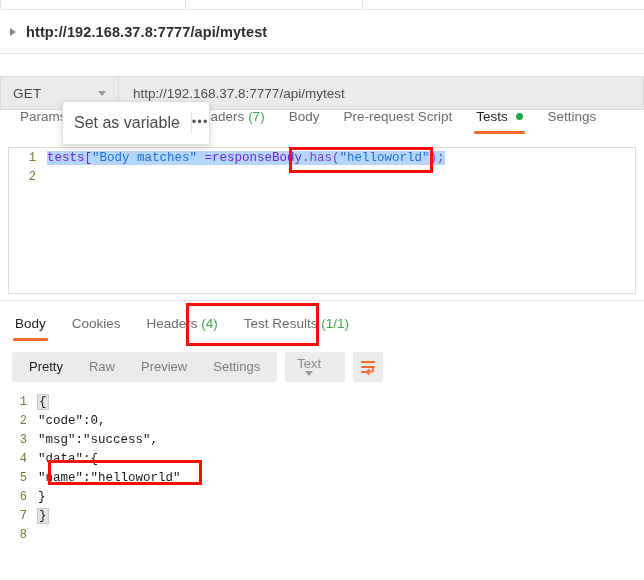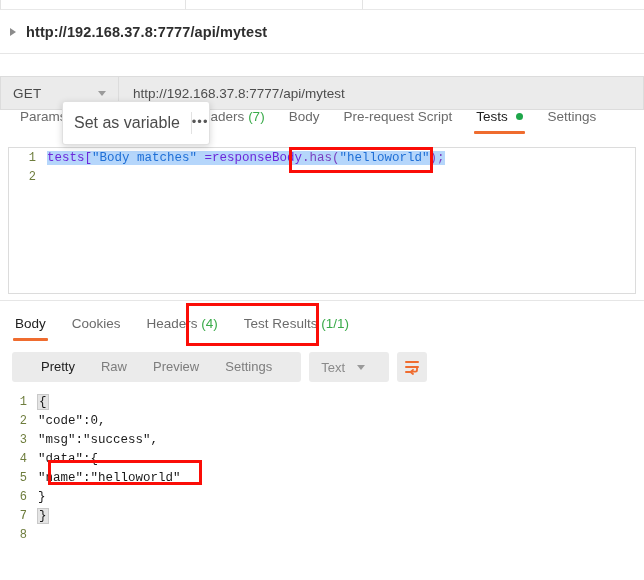--- a/index.html
+++ b/index.html
@@ -226,38 +226,39 @@
   
   .fmt-bar {
     position: absolute; top: 352px; left: 12px;
     display: flex; align-items: center;
   }
   .fmt-group {
     display: flex; align-items: center;
     background: #ebebeb;
     border-radius: 3px;
     height: 30px;
-    padding: 0 16px;
+    padding: 0 4px;
   }
   .fmt-item {
     padding: 0 13px;
     font-size: 13px;
     color: #7d7d7d;
     line-height: 30px;
     cursor: pointer;
   }
   .fmt-item.active { color: #212121; }
   .fmt-select {
     display: flex; align-items: center;
     background: #ebebeb;
     border-radius: 3px;
     height: 30px;
     margin-left: 8px;
-    padding: 12px 12px;
-    cursor: pointer;
+    padding: 4px 12px;
+    cursor: pointer;
+    flex-direction: column;
   }
   .fmt-select span {
     font-size: 13px; color: #8a8a8a; margin-right: 12px;
   }
   .wrap-btn {
     width: 30px; height: 30px;
     background: #ebebeb;
     border-radius: 3px;
     margin-left: 8px;
     display: flex; align-items: center; justify-content: center;

